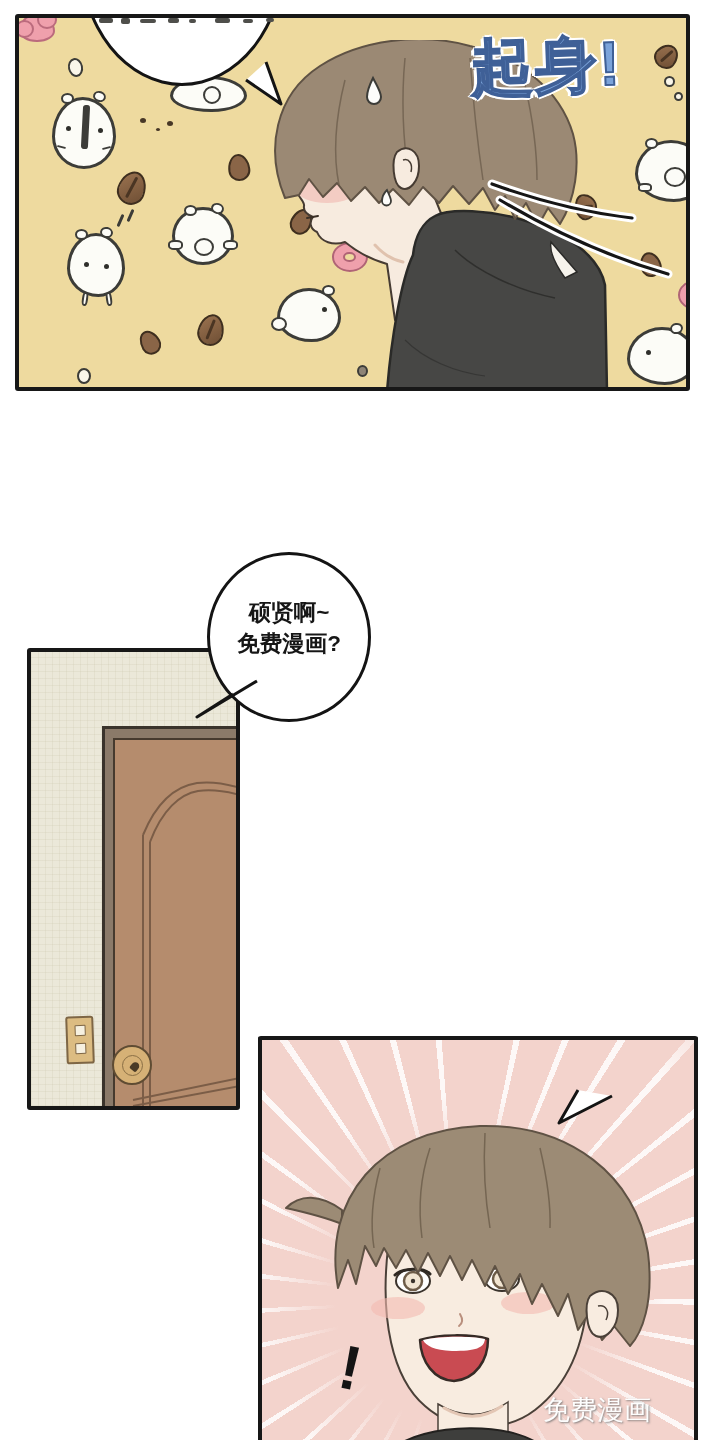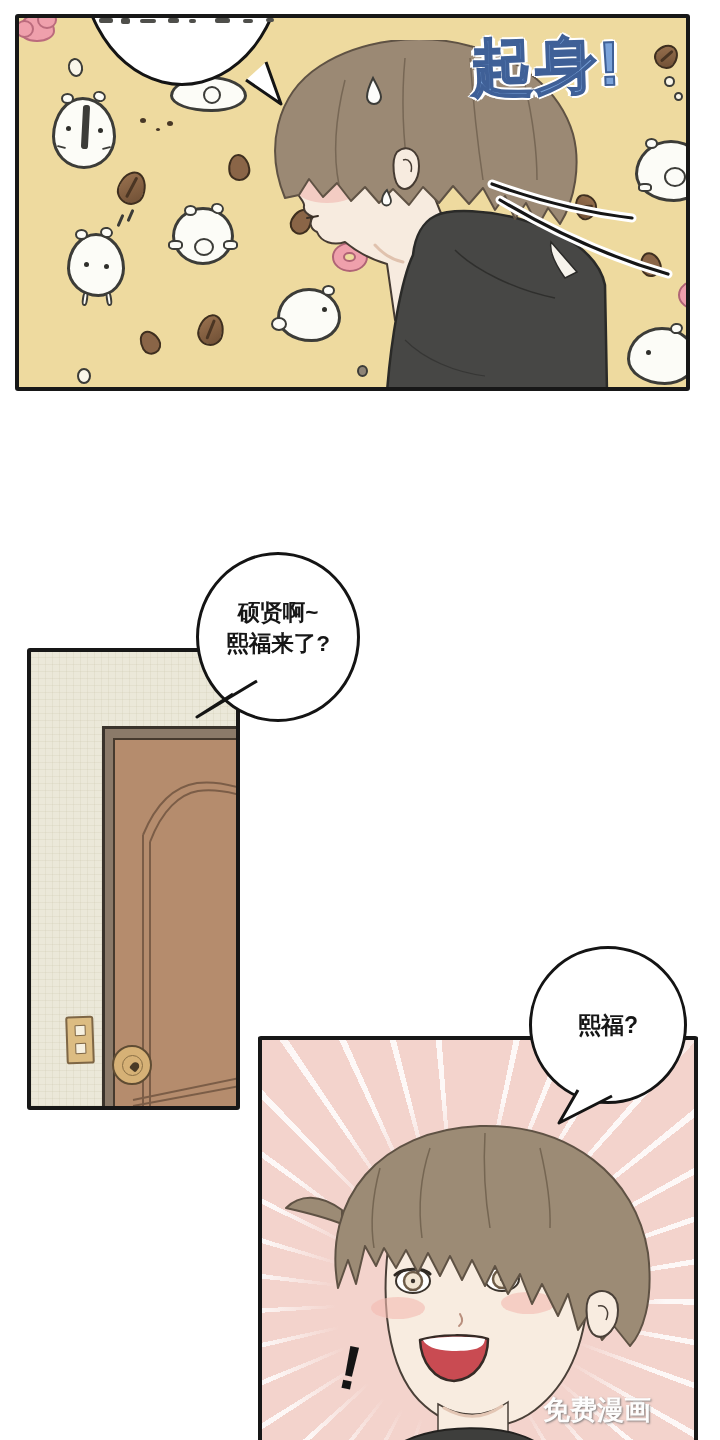--- a/index.html
+++ b/index.html
@@ -51,37 +51,37 @@
             border-top:2.5px solid #463a2e;border-left:2.5px solid #463a2e;box-sizing:border-box;}
   .switch{position:absolute;left:35px;top:364px;width:28px;height:48px;background:#dcbc82;border:2px solid #7e6645;
           border-radius:3px;box-sizing:border-box;transform:rotate(-2deg);}
   .switch i{position:absolute;left:7px;width:11px;height:11px;background:#f6f0e0;border:1.5px solid #7e6645;box-sizing:border-box;border-radius:1px;}
   .knob{position:absolute;left:81px;top:393px;width:40px;height:40px;background:#d6b176;border:2.5px solid #5f4c33;
         border-radius:50%;box-sizing:border-box;}
   .knob::after{content:"";position:absolute;left:8px;top:8px;width:19px;height:19px;border:1.5px solid #8a6f45;border-radius:50%;}
   .knob i{position:absolute;left:17px;top:15px;width:8px;height:9px;background:#4a3a26;border-radius:50% 50% 20% 20%;transform:rotate(40deg);}
 
   
-  .bubble-mid{left:196px;top:552px;width:164px;height:170px;}
+  .bubble-mid{left:207px;top:552px;width:164px;height:170px;}
   .bubble-mid .txt{position:absolute;left:0;top:42px;width:100%;text-align:center;
        font-size:22.5px;font-weight:700;line-height:31px;color:#161616;}
   .bubble-hifu{left:529px;top:946px;width:158px;height:158px;display:flex;align-items:center;justify-content:center;
        font-size:23px;font-weight:700;color:#161616;}
 
   
   .panel-pink{left:258px;top:1036px;width:440px;height:410px;border-bottom:none;
       background:
         radial-gradient(circle at 46% 64%, #f3d3cc 0 125px, rgba(243,211,204,0) 205px),
         radial-gradient(circle at 46% 64%, rgba(243,211,204,0) 0 300px, #f3d3cc 400px),
         repeating-conic-gradient(from 3deg at 46% 64%, rgba(255,255,255,0) 0deg 8.5deg, rgba(255,255,255,.85) 8.5deg 9.8deg),
         #f3d3cc;}
   .bang{position:absolute;color:#141414;font-weight:900;font-size:62px;transform:rotate(12deg);z-index:3;}
   .wm-logo{position:absolute;left:278px;top:282px;z-index:9;font-size:54px;font-weight:800;letter-spacing:1px;
            color:rgba(244,244,241,.8);text-shadow:0 0 3px rgba(125,125,125,.55),1px 1px 0 rgba(150,150,150,.35);}
-  .wm-cap{position:absolute;left:281px;top:352px;z-index:9;font-size:27px;font-weight:700;color:#fdfdfd;
+  .wm-cap{position:absolute;left:281px;top:352px;z-index:9;font-size:27px;font-weight:400;color:#fdfdfd;
           text-shadow:1px 1px 2px rgba(110,110,110,.85);}
 </style>
 </head>
 <body>
 
 <div class="page">
 
   <div class="panel panel-bedroom">
 
     <div class="pinkblob" style="left:0px;top:-4px;width:36px;height:28px;"></div>
@@ -223,21 +223,21 @@
       <i style="top:25px;"></i>
     </div>
     <div class="knob">
         <i></i>
       </div>
   </div>
 
   <div class="bubble bubble-mid">
     <div class="txt">
       <div>硕贤啊~</div>
-      <div>熙福来了?</div>
+      <div>免费漫画?</div>
     </div>
   </div>
   <svg class="tailsvg" style="left:186px;top:684px;" width="80" height="45" viewBox="0 0 80 45">
     <path d="M 47 10 L 11 33 L 71 -3" fill="#ffffff" stroke="#141414" stroke-width="3" stroke-linejoin="round"></path>
   </svg>
 
   <div class="panel panel-pink">
 
     <svg style="position:absolute;left:18px;top:48px;z-index:2;" width="400" height="362" viewBox="0 0 400 362">
       <path d="M 62 122 C 40 106 20 106 6 120 C 24 124 42 128 62 136 Z" fill="#9c8b75" stroke="#5f5244" stroke-width="2" stroke-linejoin="round"></path>
@@ -267,20 +267,17 @@
       <path d="M 100 80 C 92 110 90 135 94 160" fill="none" stroke="#6b5c4a" stroke-width="1.5" opacity="0.8"></path>
       <path d="M 310 208 C 322 198 338 204 338 222 C 338 240 326 252 316 248 C 306 244 304 216 310 208 Z" fill="#f8ece0" stroke="#4a4038" stroke-width="2"></path>
       <path d="M 318 218 C 326 216 330 224 326 232" fill="none" stroke="#4a4038" stroke-width="1.5"></path>
     </svg>
 
     <div class="bang" style="left:78px;top:292px;">!</div>
 
     <div class="wm-cap">免费漫画</div>
   </div>
 
-  <div class="bubble bubble-hifu">
-    <span>熙福?</span>
-  </div>
   <svg class="tailsvg" style="left:548px;top:1080px;" width="75" height="55" viewBox="0 0 75 55">
     <path d="M 30 10 L 11 43 L 64 16" fill="#ffffff" stroke="#141414" stroke-width="3" stroke-linejoin="round"></path>
   </svg>
 
 </div>
 
 </body></html>

